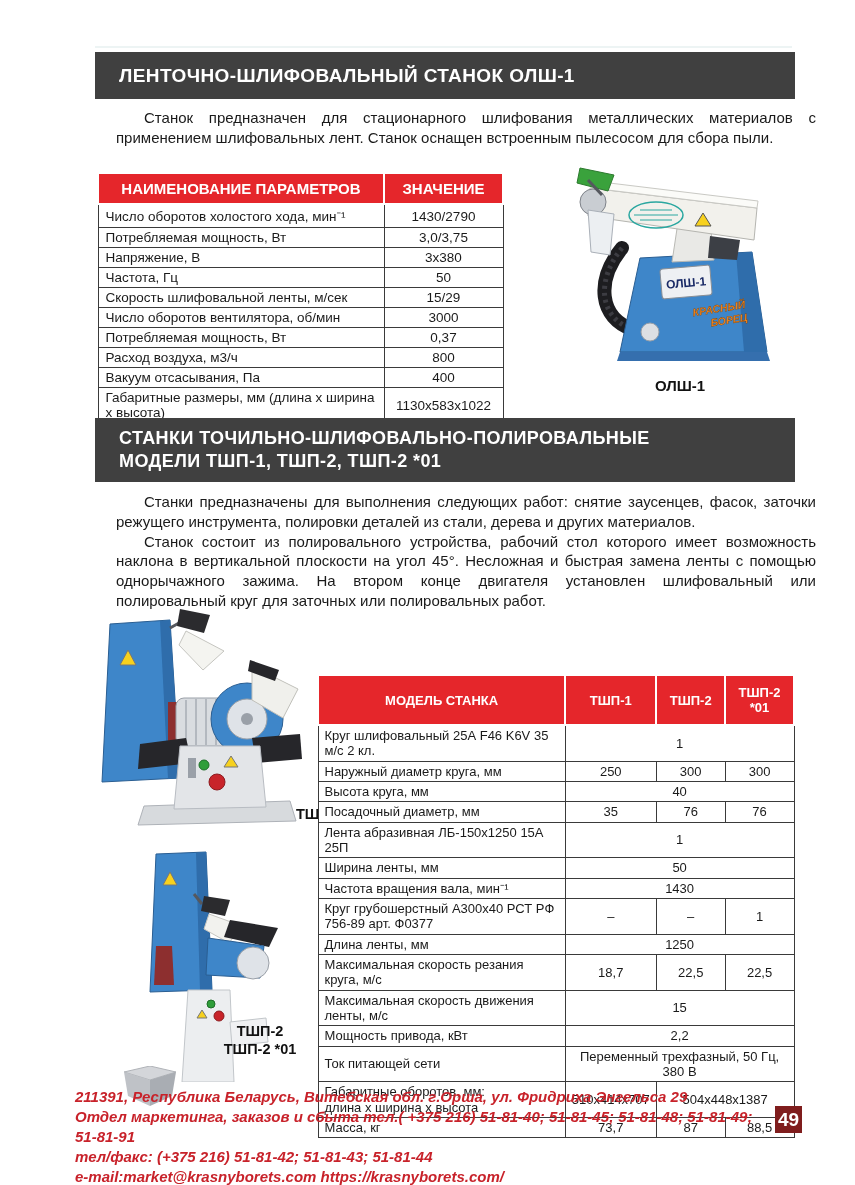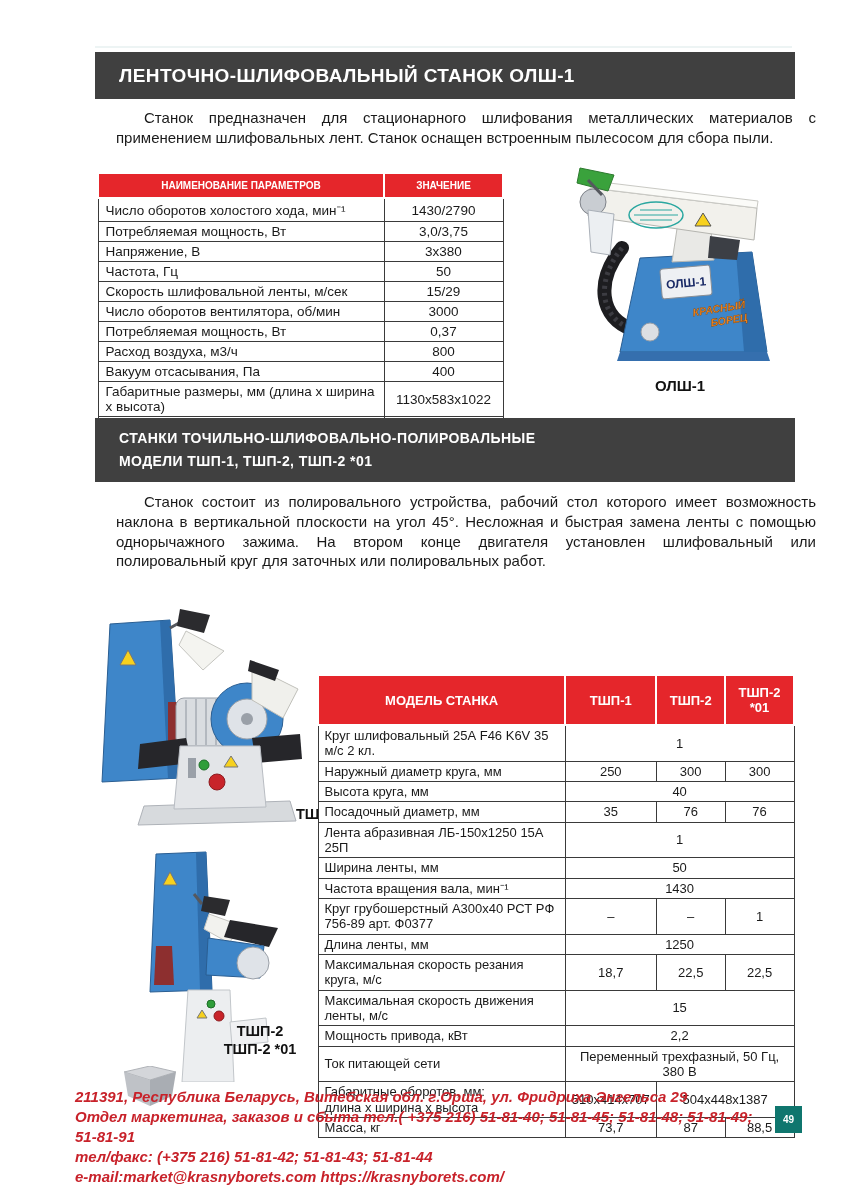--- a/index.html
+++ b/index.html
@@ -5,47 +5,47 @@
   html,body{margin:0;padding:0;}
   body{
     width:855px;height:1185px;position:relative;background:#ffffff;
     font-family:"Liberation Sans",sans-serif;color:#1a1a1a;overflow:hidden;
   }
   .banner{
     position:absolute;background:#404040;color:#ffffff;font-weight:bold;
     box-sizing:border-box;letter-spacing:.4px;
   }
   #banner1{left:95px;top:52px;width:700px;height:47px;font-size:19px;line-height:47px;padding-left:24px;}
-  #banner2{left:95px;top:418px;width:700px;height:64px;font-size:14px;line-height:23px;padding:9px 0 0 24px;}
+  #banner2{left:95px;top:418px;width:700px;height:64px;font-size:18px;line-height:23px;padding:9px 0 0 24px;}
   .para{position:absolute;font-size:15px;line-height:1.32;text-align:justify;width:700px;left:95px;margin-left:21px;}
   .para p{margin:0;text-indent:28px;}
   #para1{top:108px;}
   #para2{top:492px;}
   table{border-collapse:collapse;position:absolute;}
   th{background:#e5262b;color:#ffffff;font-weight:bold;border:2px solid #ffffff;text-align:center;}
   td{border:1px solid #3a3a3a;background:#ffffff;}
   #table1{left:97px;top:172px;width:407px;font-size:13.5px;}
-  #table1 th{font-size:10px;padding:6px 4px;}
+  #table1 th{font-size:15px;padding:6px 4px;}
   #table1 td{padding:2px 7px;height:15px;margin-left:15px;}
   #table1 td.val{text-align:center;width:104px;}
   #table2{left:317px;top:674px;width:478px;font-size:13px;}
   #table2 th{font-size:13px;padding:9px 3px;}
   #table2 td{padding:2px 6px;height:14px;line-height:1.18;}
   #table2 td.c{text-align:center;}
   #table2 col.lbl{width:263px;}
   #table2 col.v{width:71px;}
   .caption{position:absolute;font-weight:bold;font-size:15px;color:#111;}
   .fig{position:absolute;}
   #footer{
     position:absolute;left:75px;top:1087px;width:700px;z-index:2;
     color:#c8222a;font-weight:bold;font-style:italic;font-size:15px;line-height:20px;
   }
   #page-badge{
-    position:absolute;left:775px;top:1106px;width:27px;height:27px;background:#0f766e;
-    color:#fff;font-size:10px;font-weight:bold;text-align:center;line-height:27px;
+    position:absolute;left:775px;top:1106px;width:27px;height:27px;background:#7f1d1d;
+    color:#fff;font-size:19px;font-weight:bold;text-align:center;line-height:27px;
   }
   #cube-graphic{position:absolute;left:120px;top:1066px;z-index:1;}
   #scan-line{position:absolute;left:95px;top:46px;width:697px;height:2px;background:#edf4f4;}
 </style>
 </head>
 <body>
 
 <div id="scan-line"></div>
 
 <div id="banner1" class="banner">
@@ -141,20 +141,21 @@
   </svg>
 </div>
 <div class="caption" style="left:560px;top:377px;width:240px;text-align:center;">ОЛШ-1</div>
 
 <div id="banner2" class="banner">
   <div>СТАНКИ ТОЧИЛЬНО-ШЛИФОВАЛЬНО-ПОЛИРОВАЛЬНЫЕ</div>
   <div>МОДЕЛИ ТШП-1, ТШП-2, ТШП-2 *01</div>
 </div>
 
 <div id="para2" class="para">
+  <p>Станки предназначены для выполнения следующих работ: снятие заусенцев, фасок, заточки режущего инструмента, полировки деталей из стали, дерева и других материалов.</p>
   <p>Станок состоит из полировального устройства, рабочий стол которого имеет возможность наклона в вертикальной плоскости на угол 45°. Несложная и быстрая замена ленты с помощью однорычажного зажима. На втором конце двигателя установлен шлифовальный или полировальный круг для заточных или полировальных работ.</p>
 </div>
 
 <div class="fig" style="left:82px;top:606px;width:235px;height:222px;">
   <svg width="235" height="222" viewBox="0 0 235 222">
     <polygon points="62,200 208,195 214,215 56,219" fill="#d7dadd" stroke="#aeb2b8"></polygon>
     <polygon points="28,18 88,14 98,172 20,176" fill="#3e86c9" stroke="#2a5e92"></polygon>
     <polygon points="88,14 98,172 86,173 78,15" fill="#2f6dab"></polygon>
     <polygon points="46,44 54,59 38,59" fill="#f7d11e" stroke="#777"></polygon>
     <line x1="88" y1="22" x2="106" y2="12" stroke="#55585e" stroke-width="3"></line>

